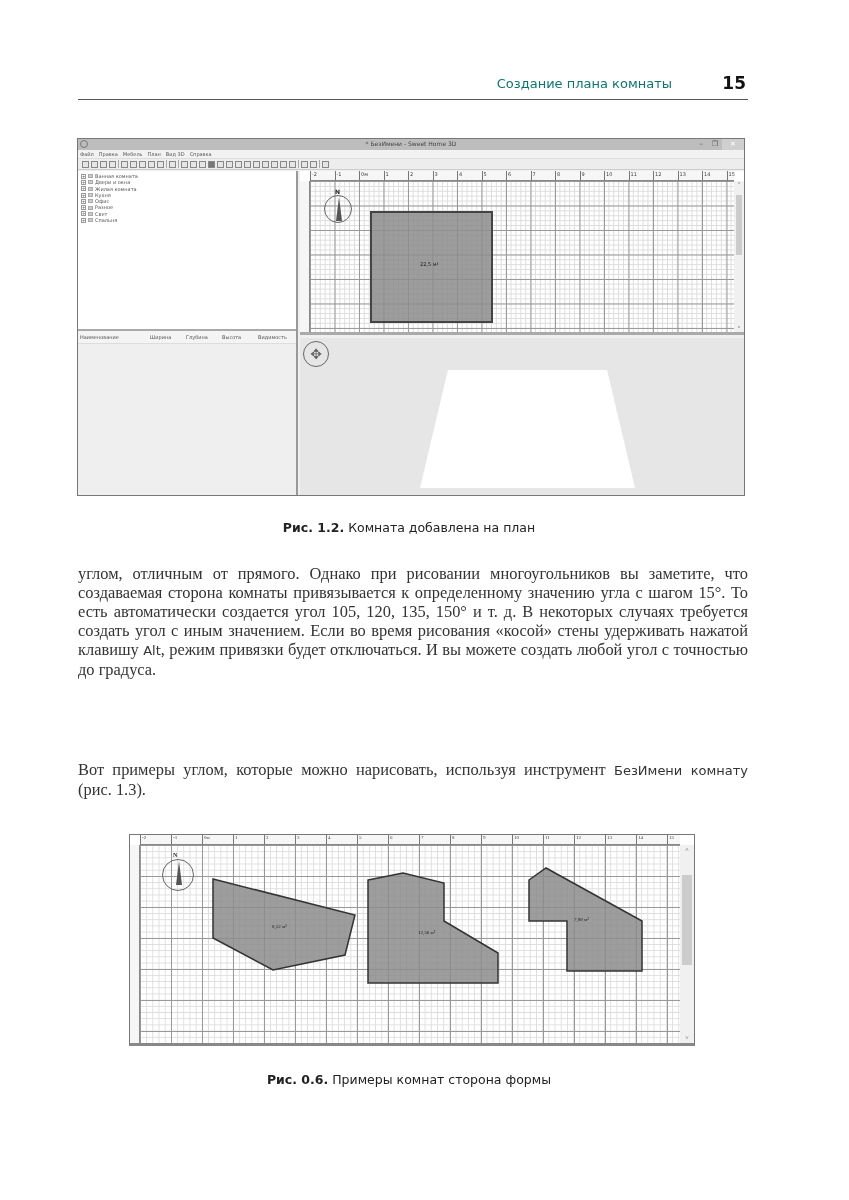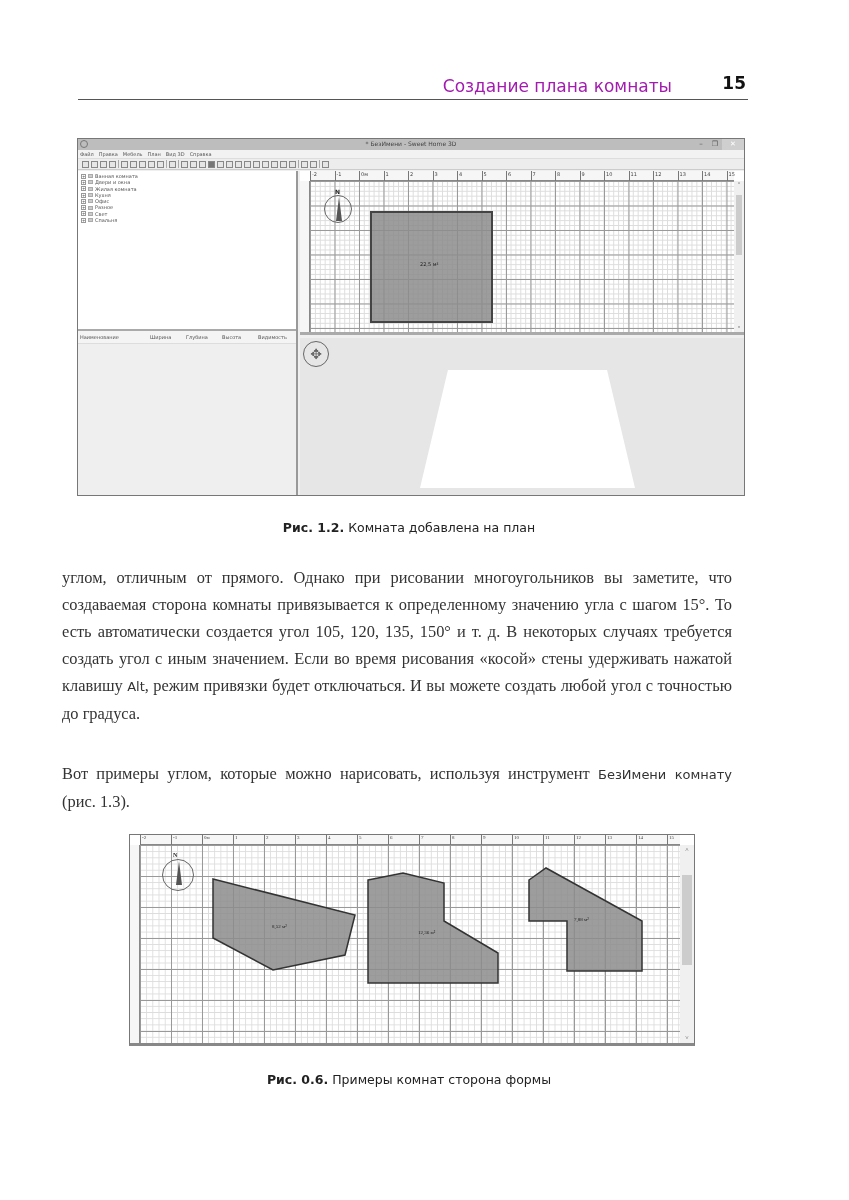--- a/index.html
+++ b/index.html
@@ -1,20 +1,20 @@
 <!DOCTYPE html>
 <html><head>
 <meta charset="utf-8">
 <style>
   * { box-sizing: border-box; margin: 0; padding: 0; }
   html, body { width: 849px; height: 1200px; background: #ffffff; overflow: hidden; }
   body { position: relative; font-family: "Liberation Serif", serif; color: #222; }
 
   .running-head { position: absolute; left: 78px; top: 72px; width: 670px; height: 28px; border-bottom: 1px solid #555; }
-  .running-title { position: absolute; right: 76px; top: 4px; font-family: "DejaVu Sans", sans-serif; font-size: 17px; color: #a21caf; }
+  .running-title { position: absolute; right: 76px; top: 4px; font-family: "DejaVu Sans", sans-serif; font-size: 13px; color: #0f766e; }
   .page-num { position: absolute; right: 2px; top: 1px; font-family: "DejaVu Sans", sans-serif; font-size: 17px; font-weight: bold; color: #111; }
 
   
   .win { position: absolute; left: 77px; top: 138px; width: 668px; height: 358px; border: 1px solid #777; background: #efefef; font-family: "DejaVu Sans", sans-serif; }
   .titlebar { height: 11px; background: #bdbdbd; position: relative; }
   .titlebar .app-icon { position: absolute; left: 2px; top: 1px; width: 8px; height: 8px; border-radius: 50%; border: 1px solid #777; }
   .titlebar .title { position: absolute; left: 0; right: 0; top: 1px; text-align: center; font-size: 6px; color: #444; }
   .win-btns { position: absolute; right: 0; top: 0; height: 11px; display: flex; }
   .win-btns span { width: 14px; height: 11px; font-size: 7px; text-align: center; line-height: 10px; color: #555; }
   .win-btns .close { background: #cfcfcf; color: #fff; width: 22px; }
@@ -54,21 +54,21 @@
   .compass .n { position: absolute; left: 10px; top: -8px; font-size: 6px; font-weight: bold; color: #222; }
   .compass .needle { position: absolute; left: 11px; top: 1px; width: 0; height: 0; border-left: 3px solid transparent; border-right: 3px solid transparent; border-bottom: 24px solid #555; }
 
   .view3d { position: absolute; left: 222px; top: 199px; right: 0; bottom: 0; background: #e6e6e6; }
   .nav-ctrl { position: absolute; left: 3px; top: 3px; width: 26px; height: 26px; border: 1px solid #666; border-radius: 50%; display: flex; align-items: center; justify-content: center; font-size: 14px; color: #666; }
   .floor { position: absolute; left: 120px; top: 32px; width: 215px; height: 118px; background: #fff; clip-path: polygon(13% 0, 87% 0, 100% 100%, 0 100%); }
 
   .caption { position: absolute; left: 0; width: 818px; text-align: center; font-family: "DejaVu Sans", sans-serif; font-size: 12.5px; color: #222; }
   .caption b { font-weight: bold; }
 
-  .body-text { position: absolute; left: 62px; width: 670px; font-size: 16.4px; line-height: 27px; color: #333; text-align: justify; }
+  .body-text { position: absolute; left: 78px; width: 670px; font-size: 16.4px; line-height: 19px; color: #333; text-align: justify; }
   .body-text .ui { font-family: "DejaVu Sans", sans-serif; font-size: 13px; }
 
   
   .fig13 { position: absolute; left: 129px; top: 834px; width: 566px; height: 212px; border: 1px solid #777; border-bottom: 3px solid #888; background: #fff; overflow: hidden; }
   .fig13 .grid { right: 14px; }
   .fig13 .ruler-top { right: 14px; }
   .fig13 .vscroll { width: 14px; }
   .fig13 .vscroll .thumb { top: 30px; height: 90px; }
   svg.shapes { position: absolute; left: 10px; top: 10px; }
 </style>

